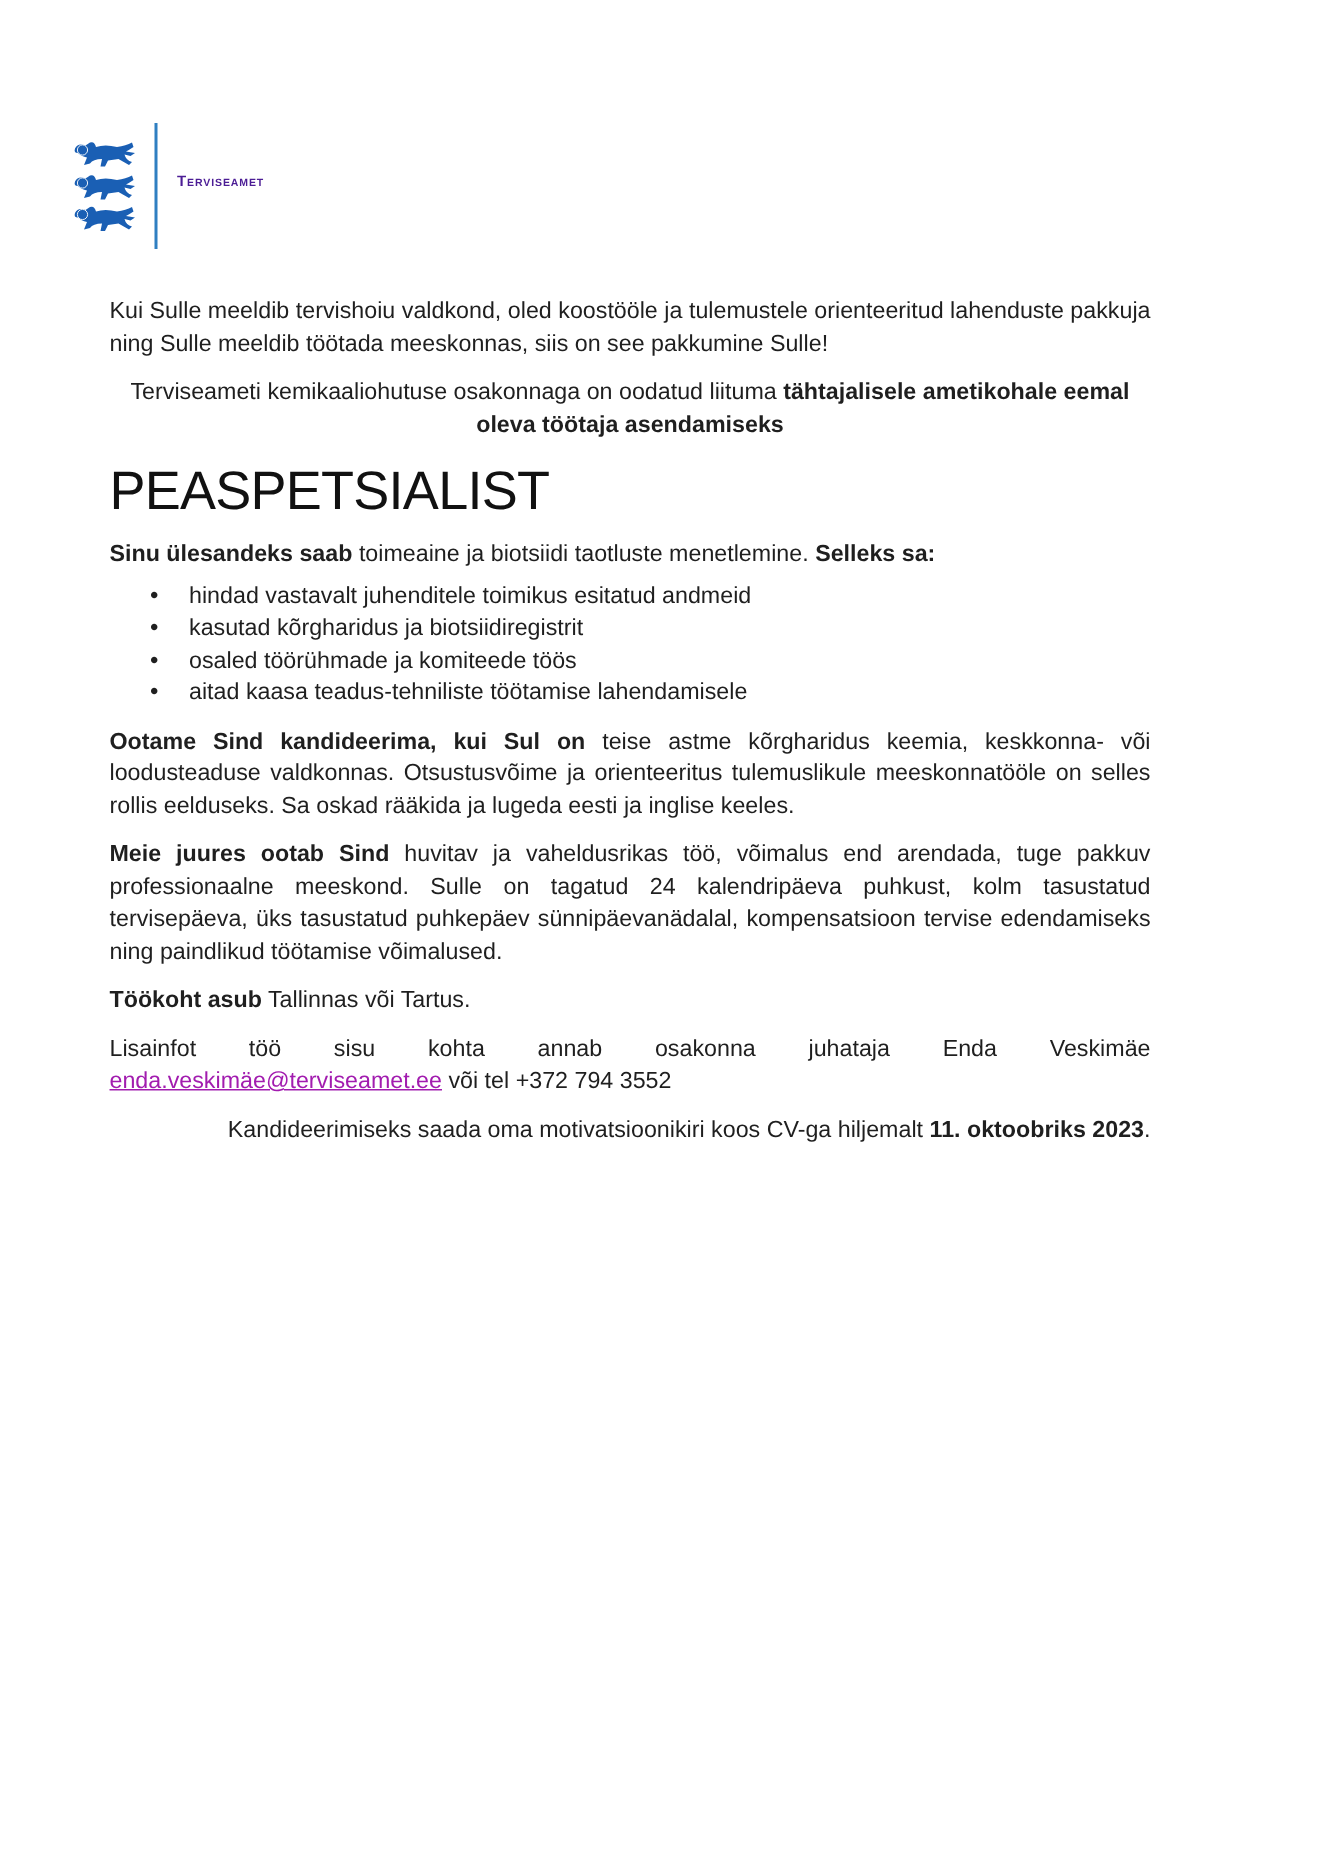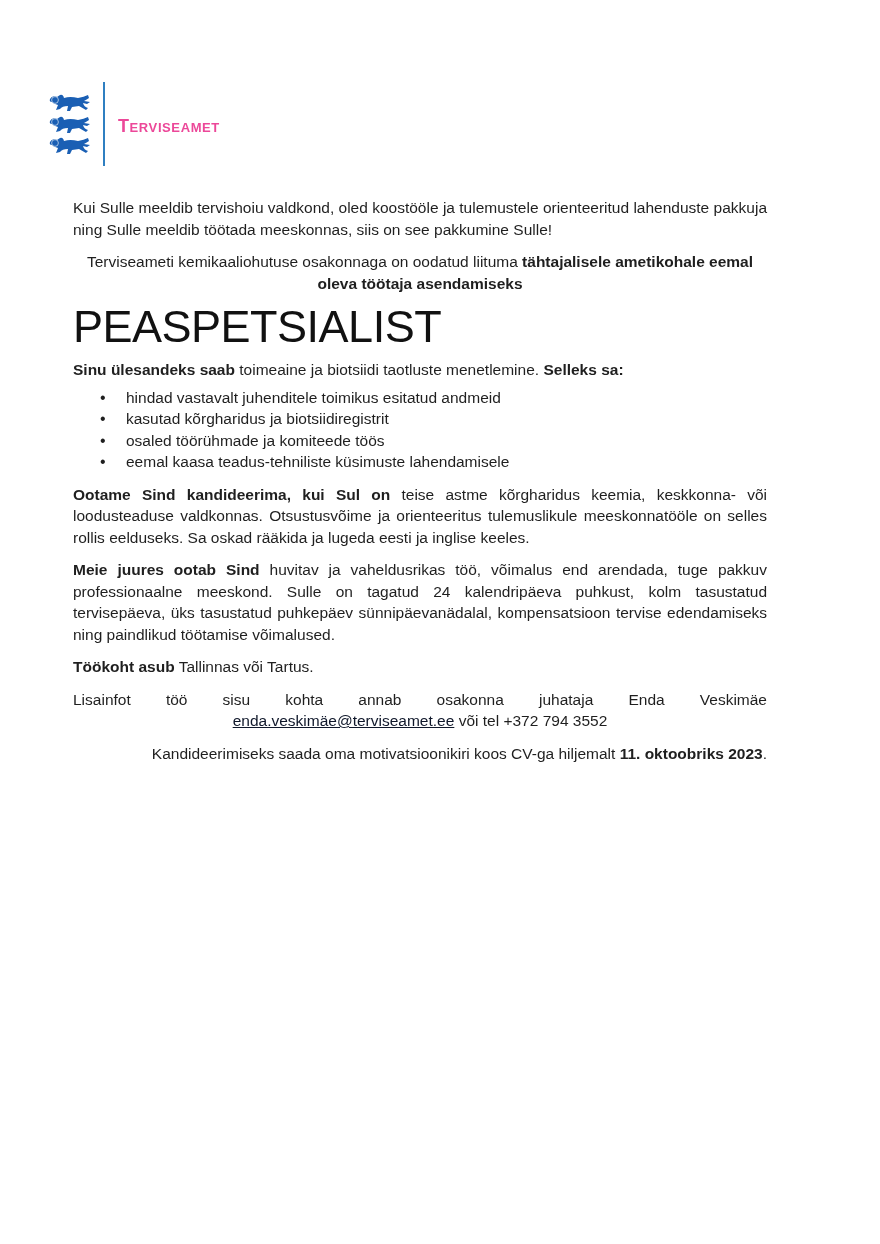--- a/index.html
+++ b/index.html
@@ -4,29 +4,29 @@
   <style>
     html, body { margin: 0; padding: 0; background: #ffffff; }
     body {
       width: 880px; height: 1244px; position: relative; overflow: hidden;
       font-family: "Liberation Sans", sans-serif; color: #1f1f1f;
     }
     .logo { position: absolute; left: 48px; top: 82px; height: 84px; display: flex; align-items: center; }
     .lions { width: 44px; height: 62px; display: flex; flex-direction: column; justify-content: space-between; }
     .lion { width: 44px; height: 19px; }
     .divider { position: absolute; left: 103px; top: 82px; width: 2px; height: 84px; background: #2f7fc1; }
-    .brand { position: absolute; left: 118px; top: 116px; font-size: 18px; font-weight: bold; letter-spacing: 0.6px; color: #ec4899; font-variant: small-caps; }
+    .brand { position: absolute; left: 118px; top: 116px; font-size: 10px; font-weight: bold; letter-spacing: 0.6px; color: #4c1d95; font-variant: small-caps; }
     .content { position: absolute; left: 73px; top: 197px; width: 694px; font-size: 15.5px; line-height: 21.5px; }
     p { margin: 0 0 11px 0; text-align: justify; }
     b { font-weight: bold; }
-    h1 { font-size: 45px; font-weight: normal; margin: 6px 0 10px 0; letter-spacing: -0.5px; color: #111; line-height: 44px; }
+    h1 { font-size: 36px; font-weight: normal; margin: 6px 0 10px 0; letter-spacing: -0.5px; color: #111; line-height: 44px; }
     ul { margin: 0 0 11px 0; padding: 0 0 0 53px; list-style: none; }
     li { position: relative; line-height: 21.5px; }
     li::before { content: "•"; position: absolute; left: -26px; font-size: 16px; }
-    a { color: #0f172a; text-decoration: underline; }
+    a { color: #a21caf; text-decoration: underline; }
     .justify-last { text-align-last: justify; }
   </style>
 </head>
 <body>
 
 <div class="logo">
   <div class="lions">
     <svg class="lion" viewBox="0 0 44 19">
       <path d="M2 6 Q4 2 9 4 L12 2 Q15 1 16 5 Q22 3 30 5 Q36 4 40 2 L41 5 Q38 7 36 8 L42 9 L39 11 L35 10 Q36 14 40 15 L38 17 L31 13 L24 14 L22 18 L19 18 L20 13 Q14 13 12 16 L8 17 L10 12 Q6 11 4 9 Q1 9 2 6 Z" fill="#1a5fb4"></path>
       <circle cx="7" cy="7" r="3.4" fill="#1a5fb4" stroke="#ffffff" stroke-width="0.6"></circle>
@@ -52,35 +52,35 @@
 
   <h1>PEASPETSIALIST</h1>
 
   <p style="margin-bottom:6px">
     <b>Sinu ülesandeks saab</b><span> toimeaine ja biotsiidi taotluste menetlemine. </span><b>Selleks sa:</b>
   </p>
   <ul>
     <li>hindad vastavalt juhenditele toimikus esitatud andmeid</li>
     <li>kasutad kõrgharidus ja biotsiidiregistrit</li>
     <li>osaled töörühmade ja komiteede töös</li>
-    <li>eemal kaasa teadus-tehniliste küsimuste lahendamisele</li>
+    <li>aitad kaasa teadus-tehniliste töötamise lahendamisele</li>
   </ul>
 
   <p>
     <b>Ootame Sind kandideerima, kui Sul on</b><span> teise astme kõrgharidus keemia, keskkonna- või loodusteaduse valdkonnas. Otsustusvõime ja orienteeritus tulemuslikule meeskonnatööle on selles rollis eelduseks. Sa oskad rääkida ja lugeda eesti ja inglise keeles.</span>
   </p>
 
   <p>
     <b>Meie juures ootab Sind</b><span> huvitav ja vaheldusrikas töö, võimalus end arendada, tuge pakkuv professionaalne meeskond. Sulle on tagatud 24 kalendripäeva puhkust, kolm tasustatud tervisepäeva, üks tasustatud puhkepäev sünnipäevanädalal, kompensatsioon tervise edendamiseks ning paindlikud töötamise võimalused.</span>
   </p>
 
   <p>
     <b>Töökoht asub</b><span> Tallinnas või Tartus.</span>
   </p>
 
-  <p style="text-align:center">
+  <p style="text-align:left">
     <span class="justify-last" style="display:block">Lisainfot töö sisu kohta annab osakonna juhataja Enda Veskimäe</span><a title="enda.veskimäe@terviseamet.ee">enda.veskimäe@terviseamet.ee</a><span> või tel +372 794 3552</span>
   </p>
 
   <p style="text-align:right">
     <span>Kandideerimiseks saada oma motivatsioonikiri koos CV-ga hiljemalt </span><b>11. oktoobriks 2023</b><span>.</span>
   </p>
 </div>
 
 </body></html>

